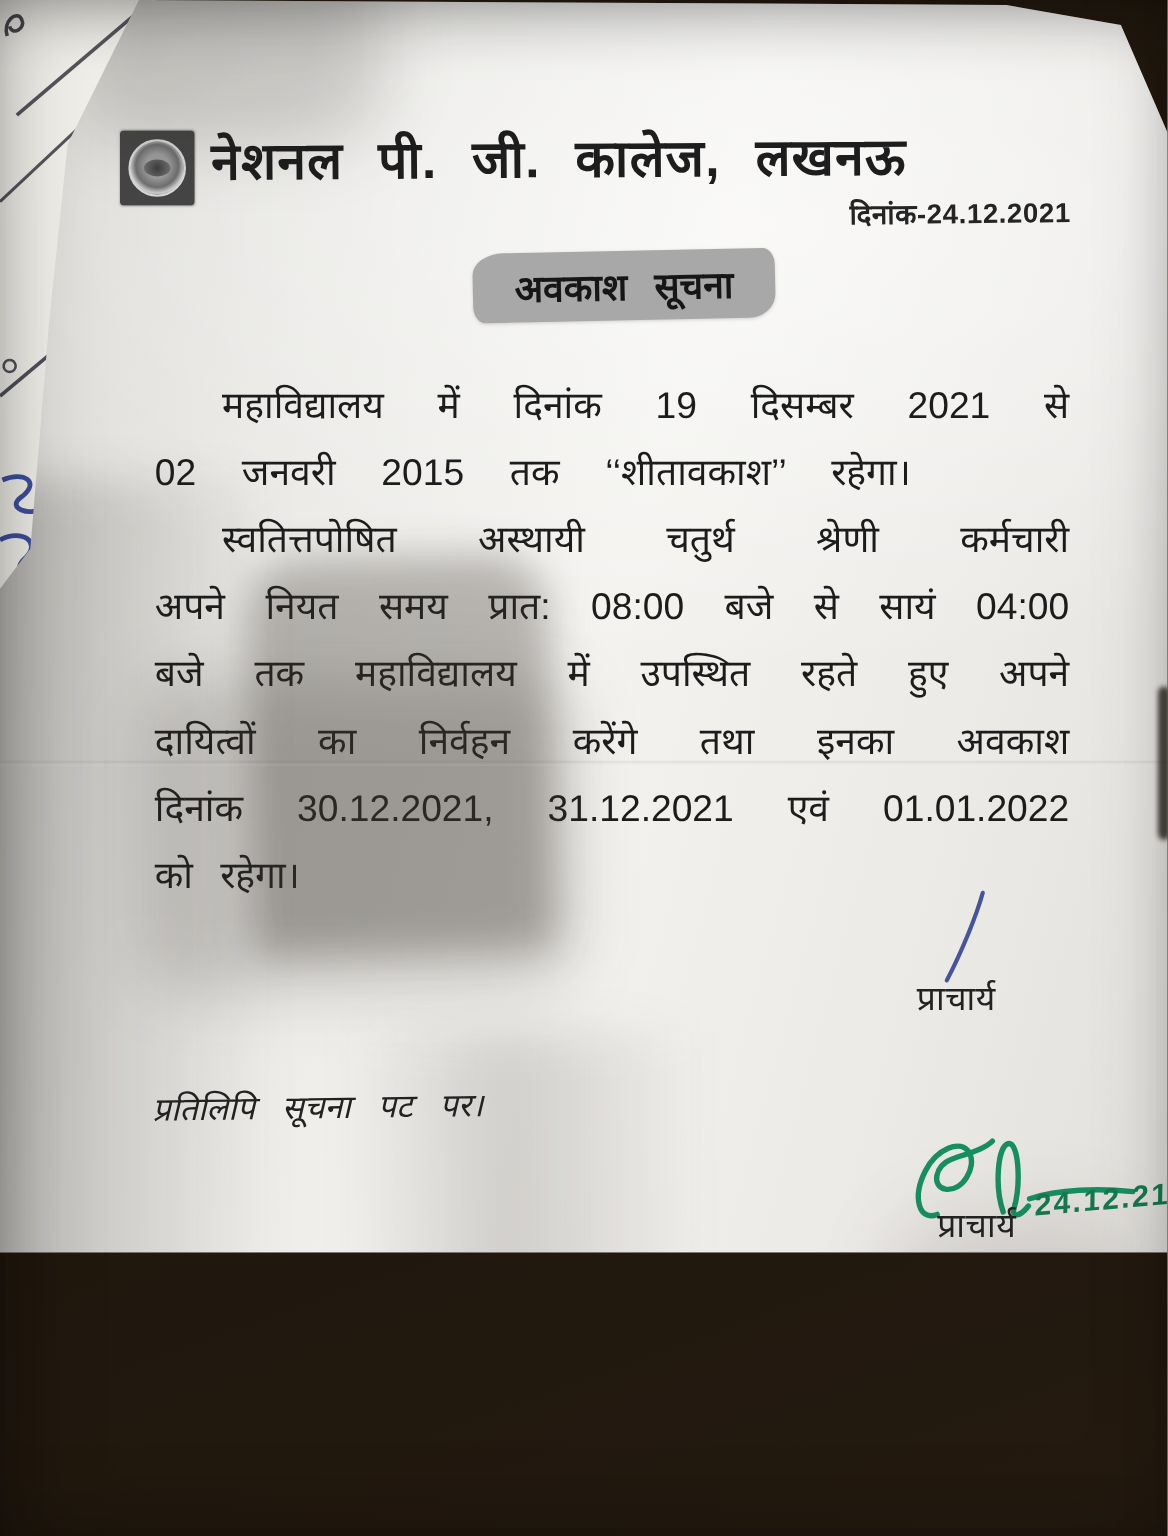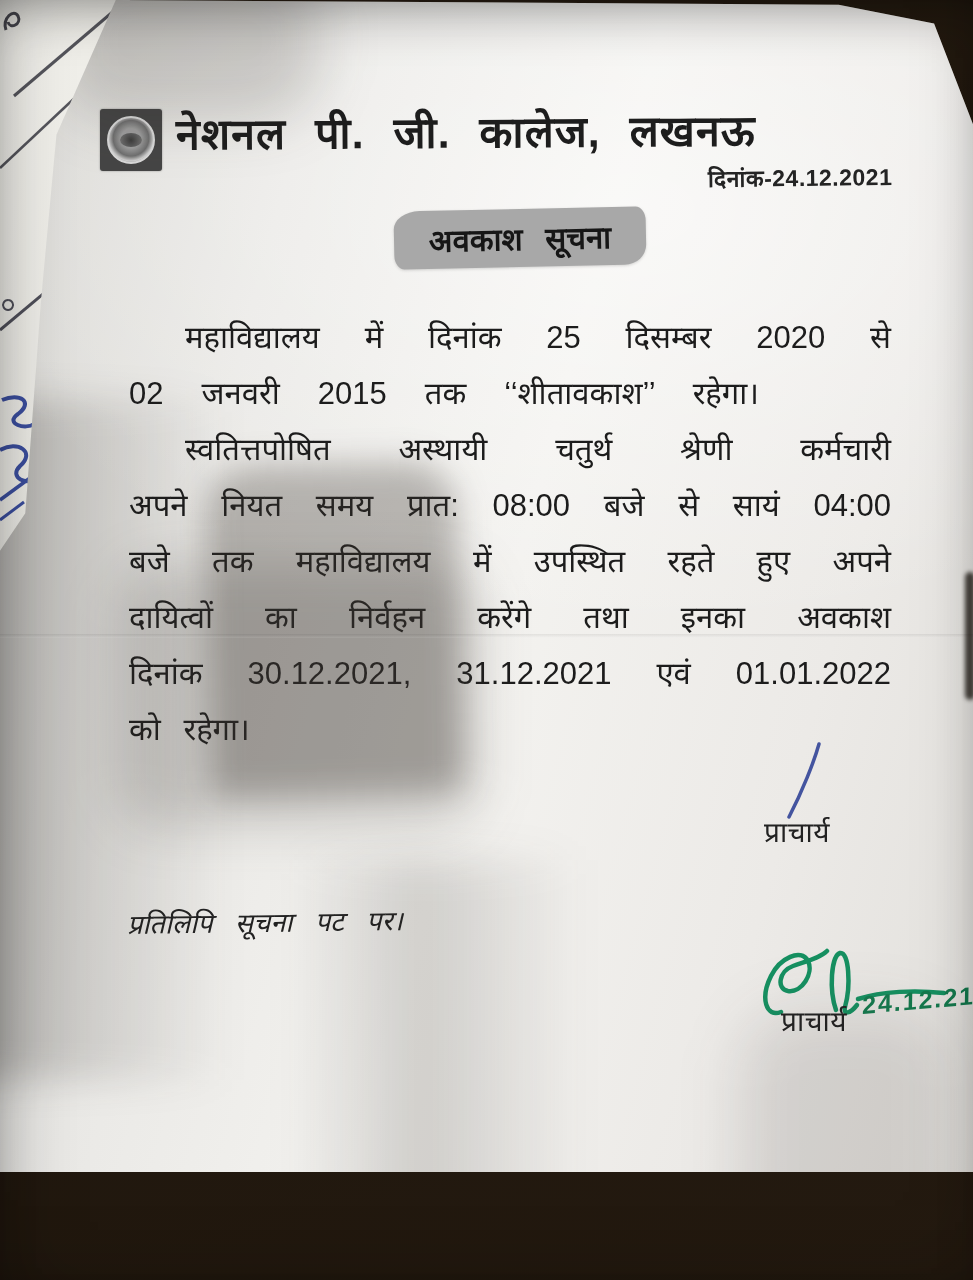--- a/index.html
+++ b/index.html
@@ -14,21 +14,21 @@
   
   .under-paper{
     position:absolute;left:0;top:0;width:150px;height:640px;
     background:linear-gradient(100deg,#f4f3ee,#e9e8e2);
     clip-path:polygon(0 0,130px 0,42px 340px,27px 560px,0 610px);
   }
   .under-paper svg{position:absolute;left:0;top:0;}
 
   
   .paper{
-    position:absolute;left:0;top:0;width:973px;height:1172px;
+    position:absolute;left:0;top:0;width:973px;height:1044px;
     background:
       radial-gradient(120% 60% at 65% 18%, rgba(255,255,255,0.55), rgba(255,255,255,0) 60%),
       linear-gradient(105deg,#d8d7d3 0%,#e9e8e5 26%,#f3f2ef 52%,#eceae7 78%,#e2e0dc 100%);
     clip-path:polygon(11.9% 0,86.2% 0.4%,96% 2%,100% 10.6%,100% 100%,0 100%,0 47%,2.6% 43.8%,4.2% 25.8%,5.8% 11.5%);
   }
 
   
   .right-sliver{
     position:absolute;right:-2px;top:572px;width:10px;height:128px;
     background:rgba(22,16,10,0.75);border-radius:6px;filter:blur(2px);
@@ -171,21 +171,21 @@
       <div class="core"></div>
     </div>
     <div class="college-name">नेशनल पी. जी. कालेज, लखनऊ</div>
     <div class="date-line">दिनांक-24.12.2021</div>
 
     <div class="title-band">
       <span class="txt">अवकाश सूचना</span>
     </div>
 
     <div class="body-text">
-      <div class="bline indent">महाविद्यालय में दिनांक 25 दिसम्बर 2020 से</div>
+      <div class="bline indent">महाविद्यालय में दिनांक 19 दिसम्बर 2021 से</div>
       <div class="bline short1">02 जनवरी 2015 तक ‘‘शीतावकाश’’ रहेगा।</div>
       <div class="bline indent">स्वतित्तपोषित अस्थायी चतुर्थ श्रेणी कर्मचारी</div>
       <div class="bline">अपने नियत समय प्रात: 08:00 बजे से सायं 04:00</div>
       <div class="bline">बजे तक महाविद्यालय में उपस्थित रहते हुए अपने</div>
       <div class="bline">दायित्वों का निर्वहन करेंगे तथा इनका अवकाश</div>
       <div class="bline">दिनांक 30.12.2021, 31.12.2021 एवं 01.01.2022</div>
       <div class="bline last">को रहेगा।</div>
     </div>
 
     <svg class="ink-svg" width="973" height="1280">

